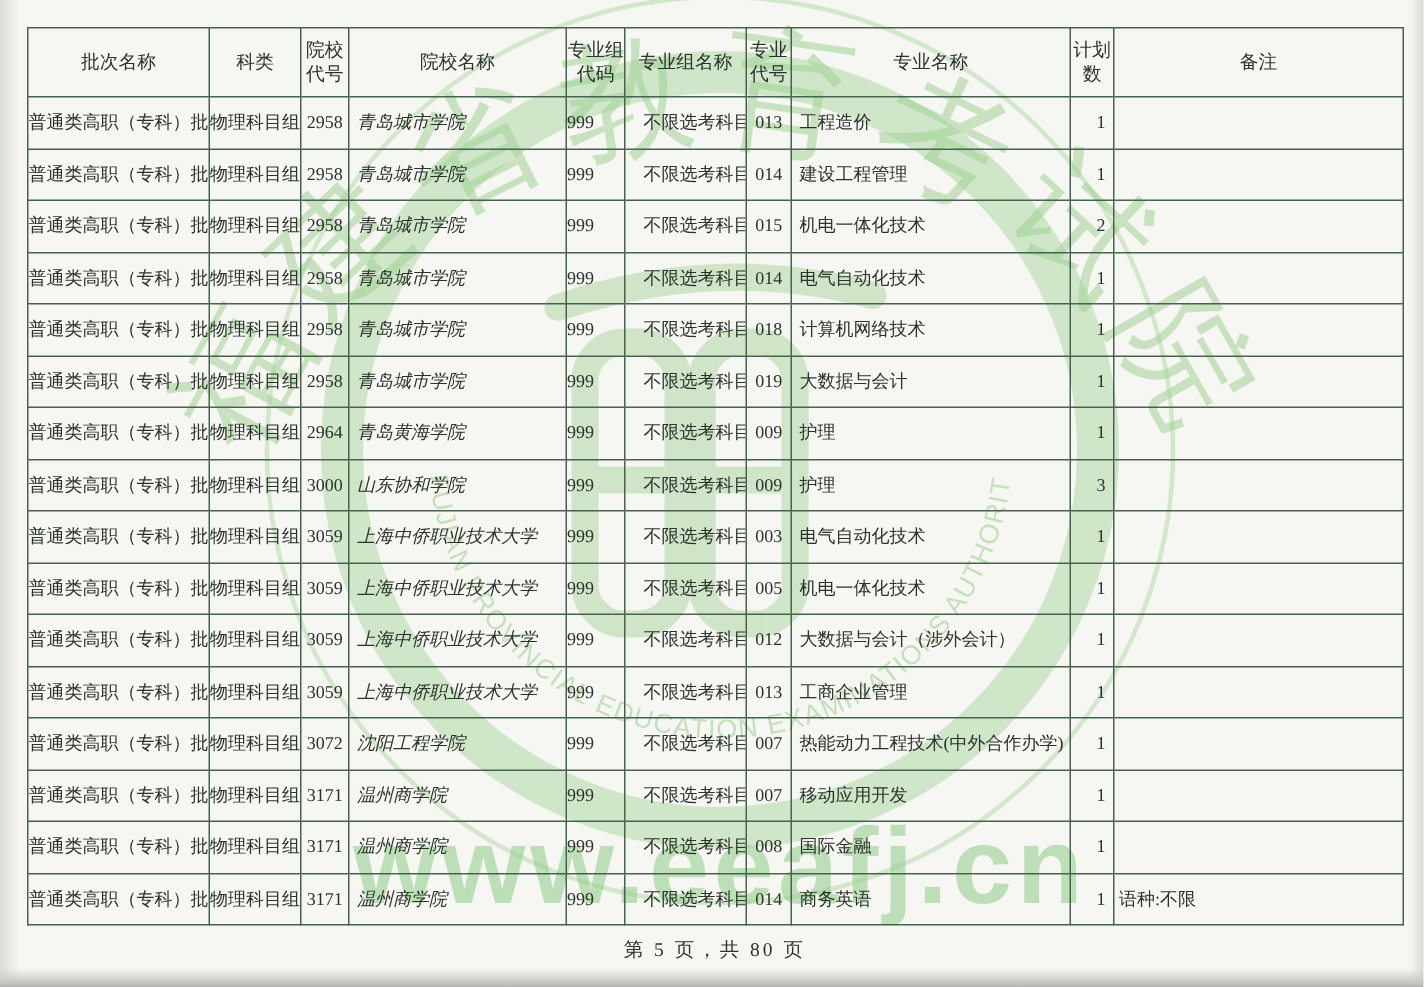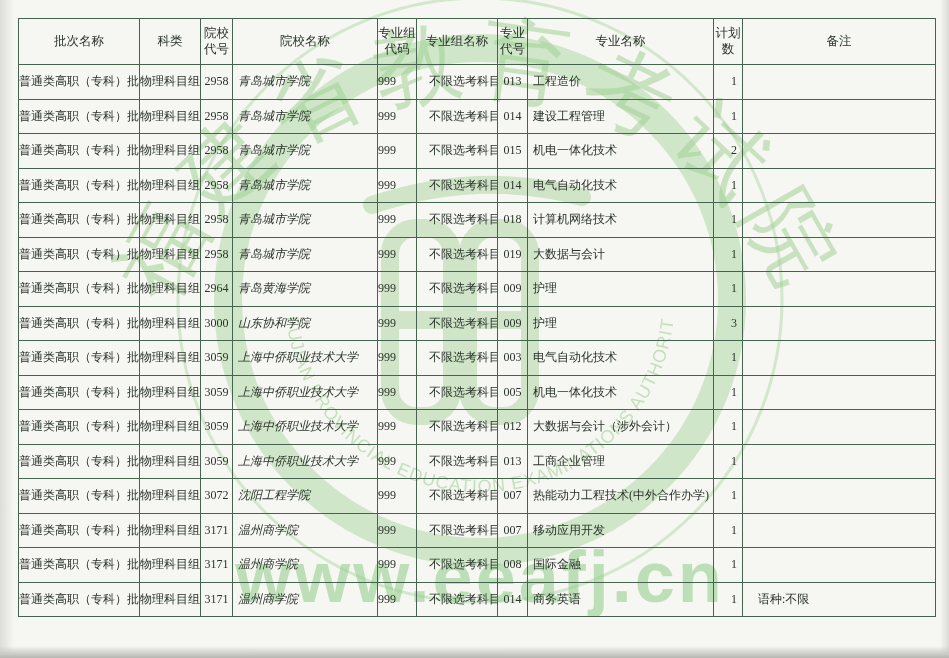--- a/index.html
+++ b/index.html
@@ -42,21 +42,21 @@
   table.plan th { font-size: 12.5px; text-align: center; line-height: 1.25; }
   td.c-batch  { white-space: nowrap; letter-spacing: 0; }
   td.c-subj   { text-align: center; white-space: nowrap; }
   td.c-code   { text-align: center; white-space: nowrap; }
   td.c-inst   { text-align: left; padding-left: 5px; white-space: nowrap; font-style: italic; }
   td.c-gcode  { white-space: nowrap; }
   td.c-gname  { text-align: left; white-space: nowrap; padding-left: 12px; }
   td.c-mcode  { text-align: center; white-space: nowrap; }
   td.c-mname  { text-align: left; padding-left: 5px; white-space: nowrap; }
   td.c-plan   { text-align: right; padding-right: 5px; white-space: nowrap; }
-  td.c-note   { text-align: left; padding-left: 15px; white-space: nowrap; }
+  td.c-note   { text-align: left; padding-left: 3px; white-space: nowrap; }
   
   .footer {
     position:absolute; left:18px; top:624px; width:917px;
     text-align:center; font-size:13px; letter-spacing:2px;
     z-index:3;
   }
 </style>
 </head>
 <body>
 
@@ -306,17 +306,18 @@
     <td class="c-gcode">999</td>
     <td class="c-gname">不限选考科目</td>
     <td class="c-mcode">014</td>
     <td class="c-mname">商务英语</td>
     <td class="c-plan">1</td>
     <td class="c-note">语种:不限</td>
   </tr>
       </tbody>
   </table>
 
+  <div class="footer">第 5 页，共 80 页</div>
 </div>
 
 <div class="edge-left"></div>
 <div class="edge-right"></div>
 <div class="edge-bottom"></div>
 
 </body></html>

